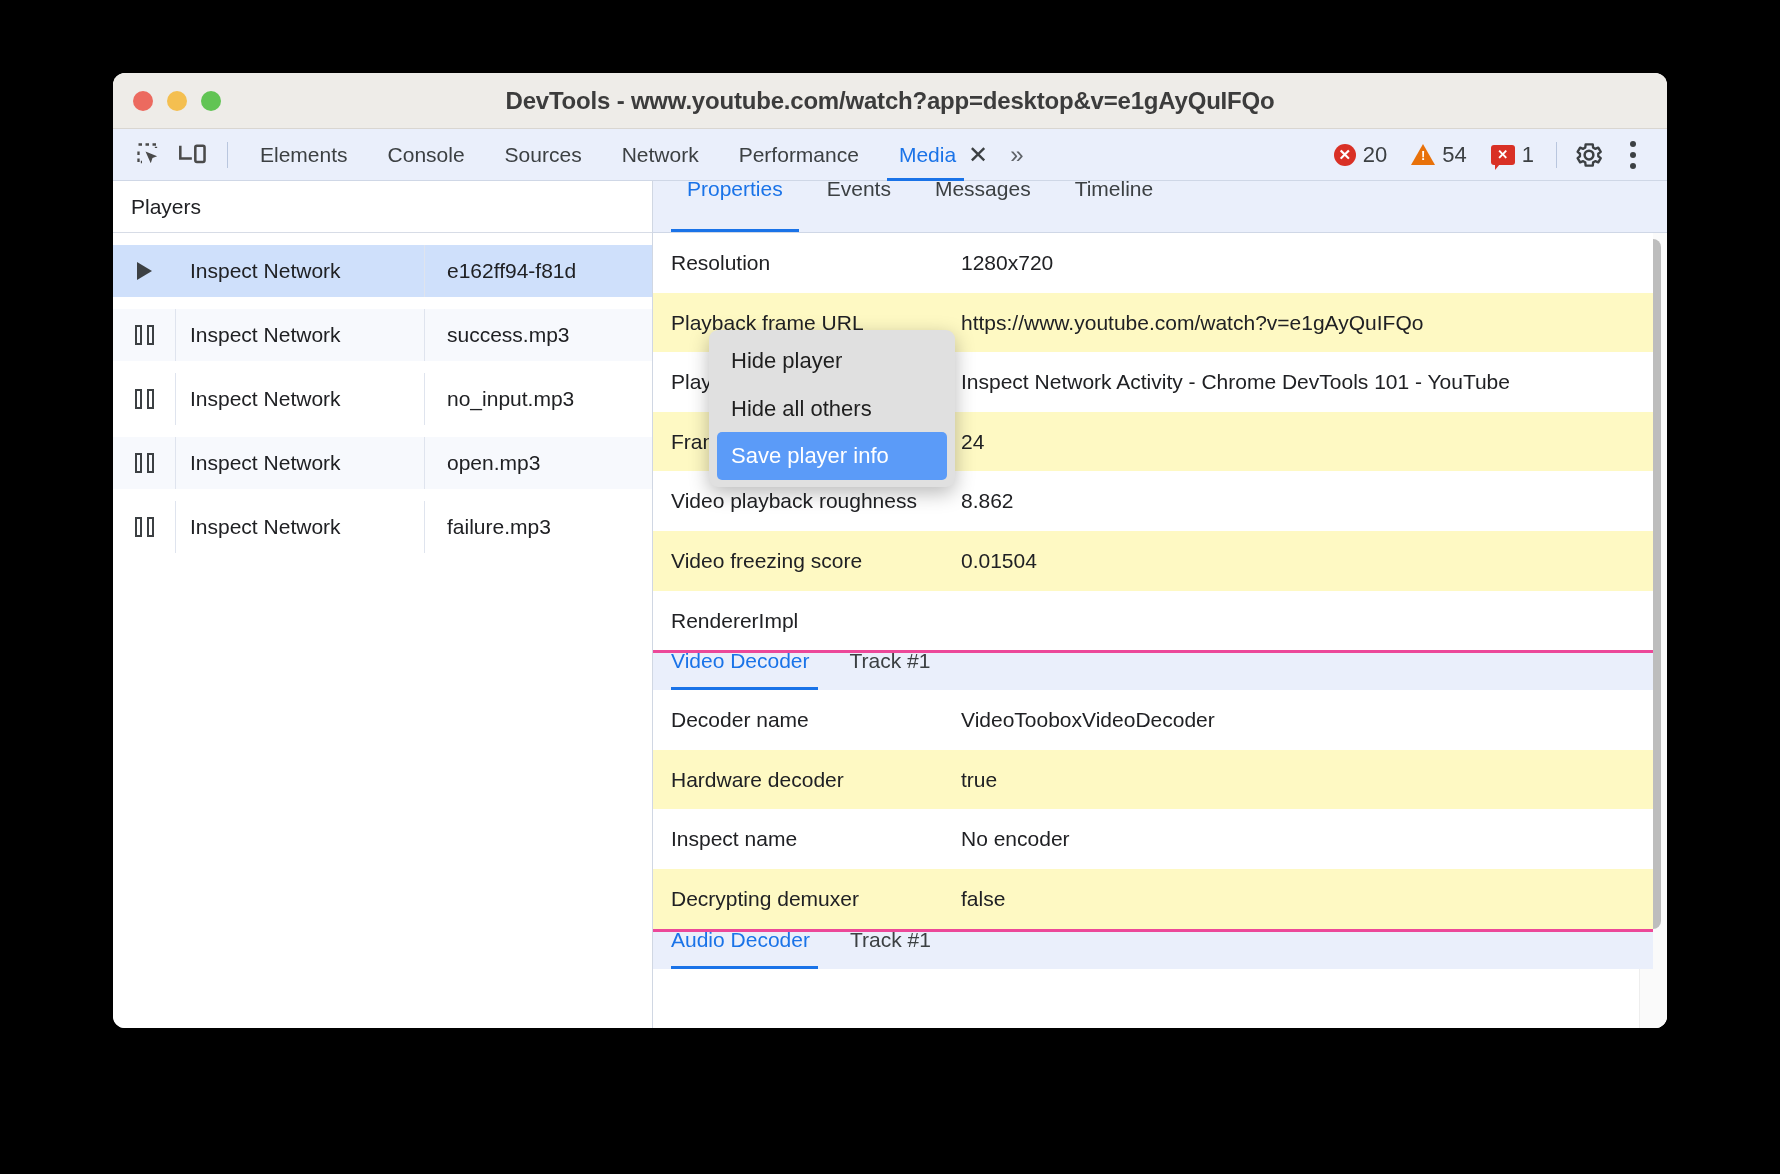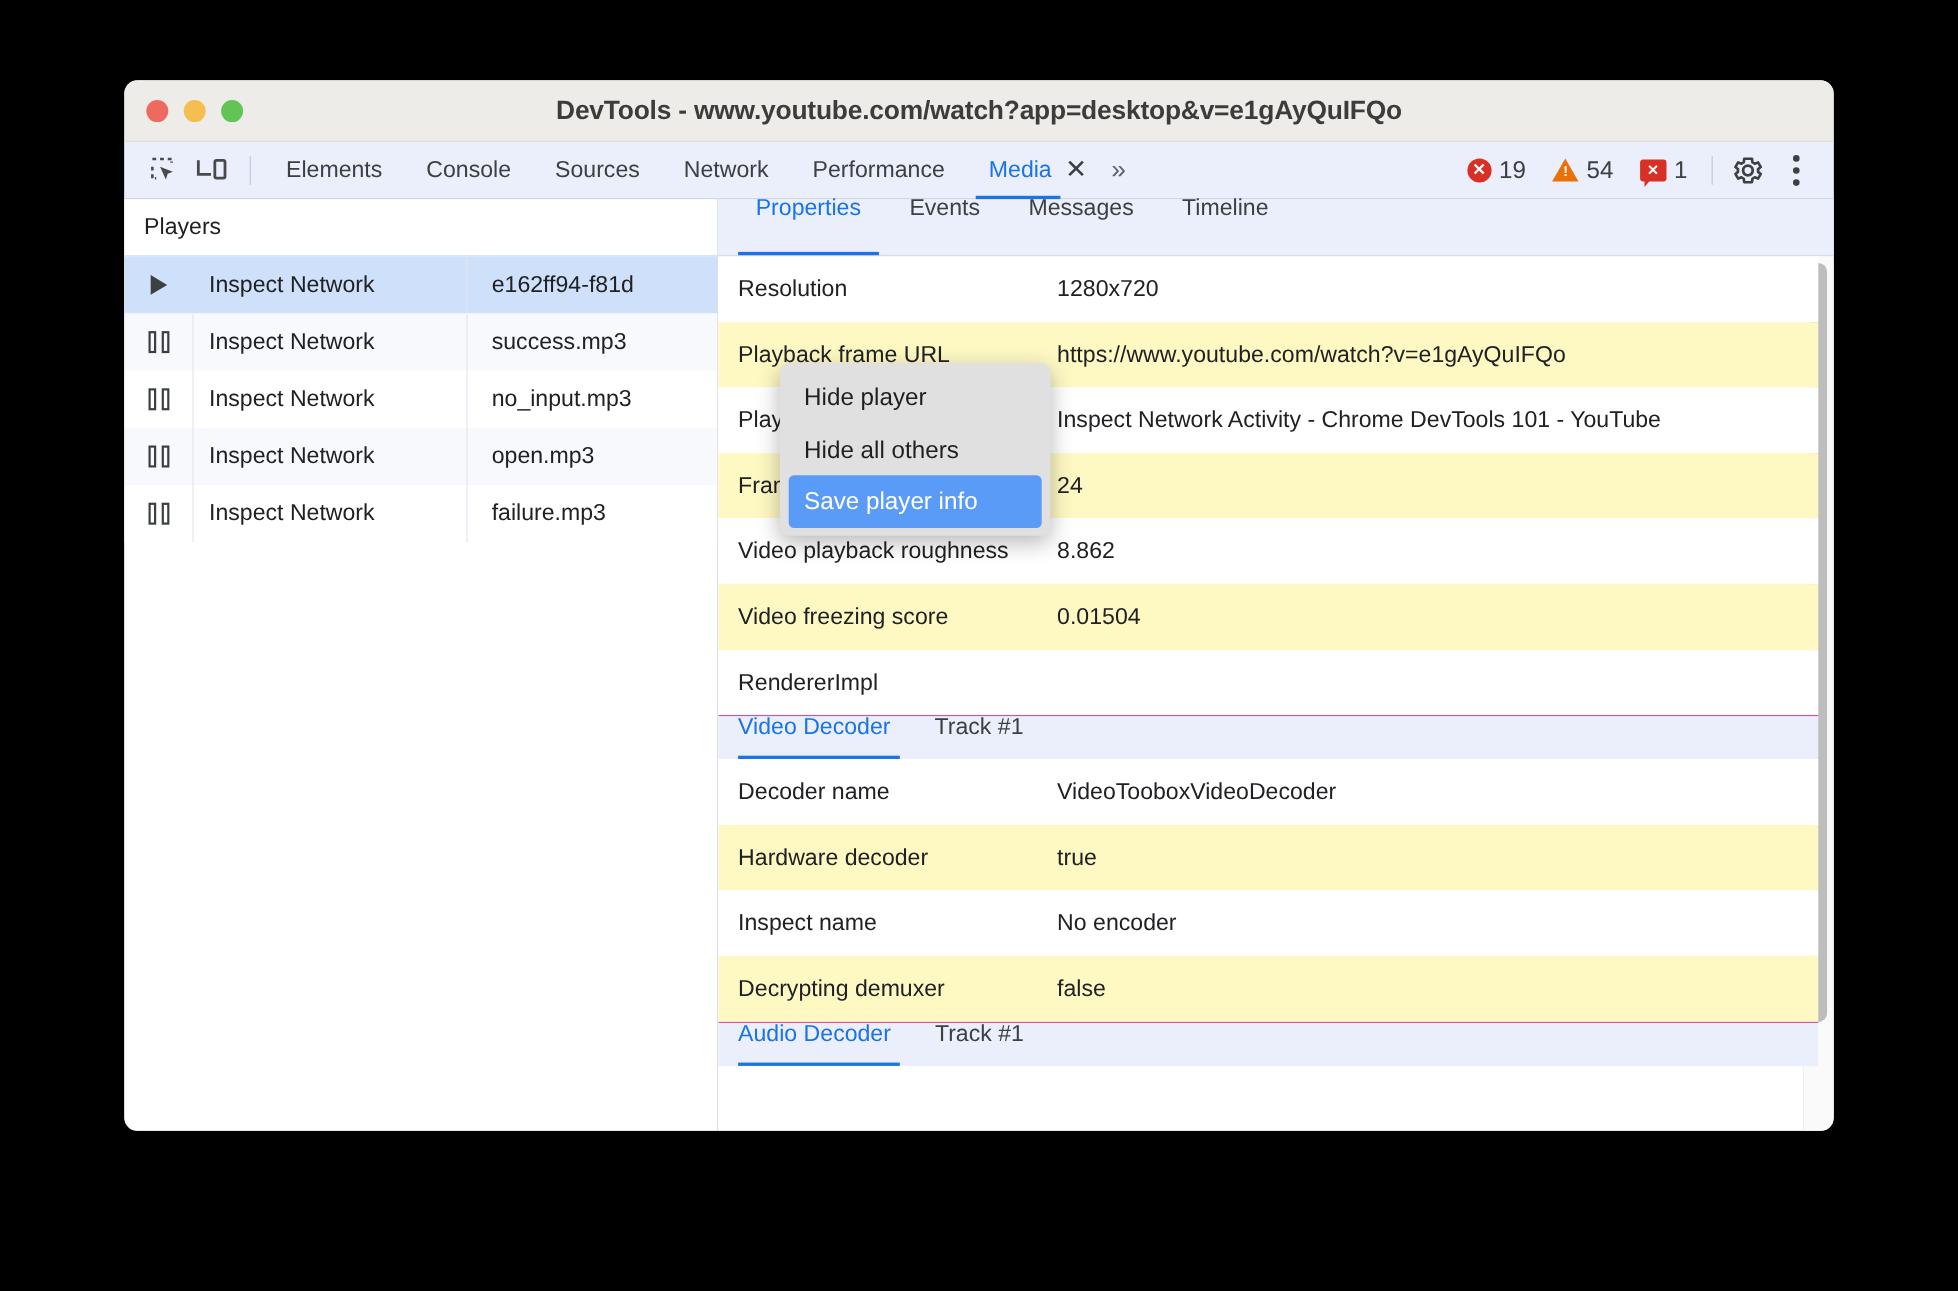--- a/index.html
+++ b/index.html
@@ -183,20 +183,21 @@
 
   
   .left-pane {
     width: 540px;
     flex: 0 0 540px;
     background: #ffffff;
     border-right: 1px solid #d0d7e3;
     display: flex;
     flex-direction: column;
     min-height: 0;
+    gap: 12px;
   }
   .players-header {
     height: 52px;
     flex: 0 0 52px;
     display: flex; align-items: center;
     padding-left: 18px;
     font-size: 21px;
     color: #202124;
     border-bottom: 1px solid #d7dce6;
     background: #fff;
@@ -312,21 +313,21 @@
     flex: 1 1 auto;
     padding-right: 40px;
     word-break: break-word;
   }
   .section-tabs {
     display: flex;
     align-items: flex-end;
     background: #eaeffb;
     height: 40px;
     padding-left: 18px;
-    border-top: 1px solid #ec4899;
+    border-top: 3px solid #ec4899;
   }
   .sec-tab {
     font-size: 21px;
     color: #3c4043;
     height: 56px;
     line-height: 54px;
     padding: 0 18px 0 0;
     margin-right: 22px;
     position: relative;
   }
@@ -416,21 +417,21 @@
       <div class="ptab">Network</div>
       <div class="ptab">Performance</div>
       <div class="ptab active">Media</div>
       <div class="tab-close">✕</div>
       <div class="tab-more">»</div>
     </div>
 
     <div class="counters">
       <div class="counter">
         <span class="badge-err">✕</span>
-        <span>19</span>
+        <span>20</span>
       </div>
       <div class="counter">
         <span class="badge-warn"></span>
         <span>54</span>
       </div>
       <div class="counter">
         <span class="badge-issue">✕</span>
         <span>1</span>
       </div>
       <div class="ct-divider"></div>

